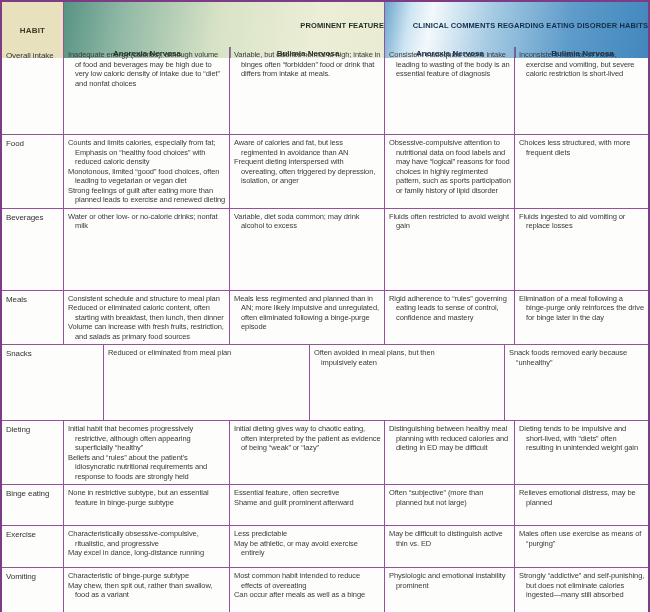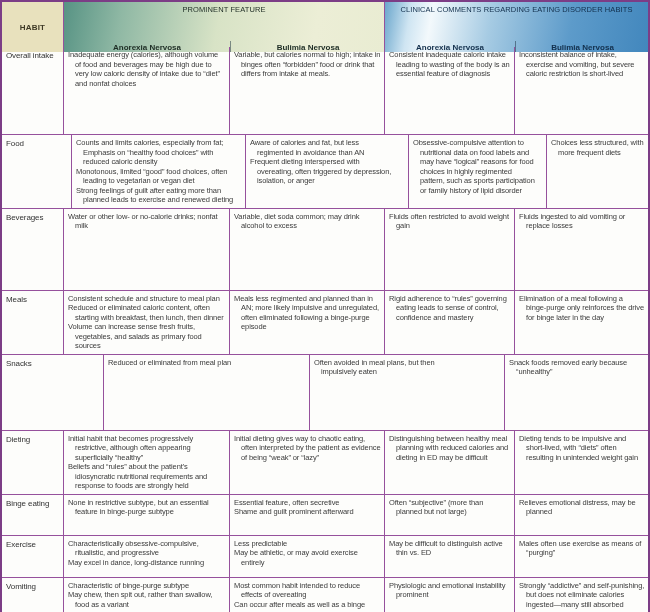--- a/index.html
+++ b/index.html
@@ -21,21 +21,21 @@
   .h-group { border-left:1px solid #96519c; display:flex; flex-direction:column; }
   .h-group.prominent {
     background:linear-gradient(100deg,#579384 0%,#8fb8a4 18%,#d8e3c6 48%,#eceed6 78%,#e9ecd2 100%);
     color:#1d2c24;
   }
   .h-group.clinical {
     background:linear-gradient(100deg,#6aa6cc 0%,#cfe5f2 10%,#f3f9fc 18%,#a6cbe3 40%,#5d9bca 70%,#4287bd 100%);
     color:#122f4c;
   }
   .h-title {
-    font-size:7.5px; font-weight:normal; text-align:center; padding-top:3px;
+    font-size:7.5px; font-weight:bold; text-align:right; padding-top:19px;
     letter-spacing:0.1px; height:13px;
   }
   .h-subs { display:grid; flex:1; }
   .prominent .h-subs { grid-template-columns:166px 155px; }
   .clinical  .h-subs { grid-template-columns:130px 134px; }
   .h-sub {
     font-size:8px; font-weight:bold; text-align:center; padding-top:2px;margin-top:26px;
   }
   .h-sub + .h-sub { border-left:1px solid rgba(25,45,60,0.5); }
   
@@ -46,21 +46,21 @@
   .cell {
     padding:3px 3px 3px 4px; font-size:7.5px; line-height:9.5px;
     color:#3b3b3b; letter-spacing:-0.1px;
   }
   .cell + .cell { border-left:1px solid #96519c; }
   .cell p { margin:0; text-indent:-7px; padding-left:7px; }
   .habit { font-size:8px; color:#333; padding-top:4px; }
   
   .row:nth-of-type(1)  { min-height:66px; }
   .row:nth-of-type(2)  { min-height:88px; }
-  .row:nth-of-type(3)  { min-height:26px;gap:8px; }
+  .row:nth-of-type(3)  { min-height:26px; }
   .row:nth-of-type(4)  { min-height:82px; }
   .row:nth-of-type(5)  { min-height:31px; }
   .row:nth-of-type(6)  { min-height:76px;gap:40px; }
   .row:nth-of-type(7)  { min-height:32px; }
   .row:nth-of-type(8)  { min-height:41px; }
   .row:nth-of-type(9)  { min-height:42px; }
   .row:nth-of-type(10) { min-height:58px; }
   .row:nth-of-type(11) { min-height:25px; }
 </style>
 </head>
@@ -135,21 +135,21 @@
     <div class="cell">
         <p>Fluids ingested to aid vomiting or replace losses</p>
       </div>
   </div>
 
   <div class="row">
     <div class="cell habit">Meals</div>
     <div class="cell">
         <p>Consistent schedule and structure to meal plan</p>
         <p>Reduced or eliminated caloric content, often starting with breakfast, then lunch, then dinner</p>
-        <p>Volume can increase sense fresh fruits, vegetables, and salads as primary food sources</p>
+        <p>Volume can increase with fresh fruits, restriction, and salads as primary food sources</p>
       </div>
     <div class="cell">
         <p>Meals less regimented and planned than in AN; more likely impulsive and unregulated, often eliminated following a binge-purge episode</p>
       </div>
     <div class="cell">
         <p>Rigid adherence to “rules” governing eating leads to sense of control, confidence and mastery</p>
       </div>
     <div class="cell">
         <p>Elimination of a meal following a binge-purge only reinforces the drive for binge later in the day</p>
       </div>

